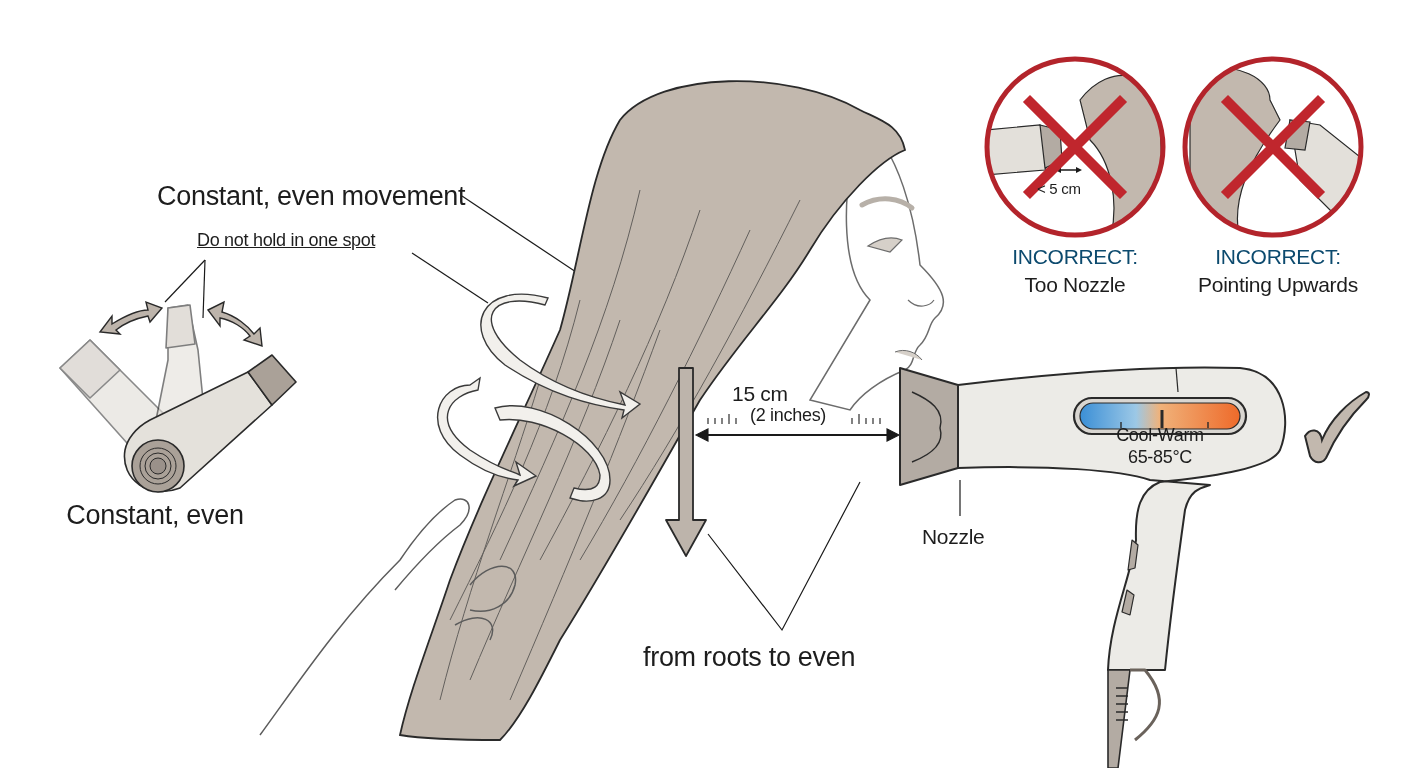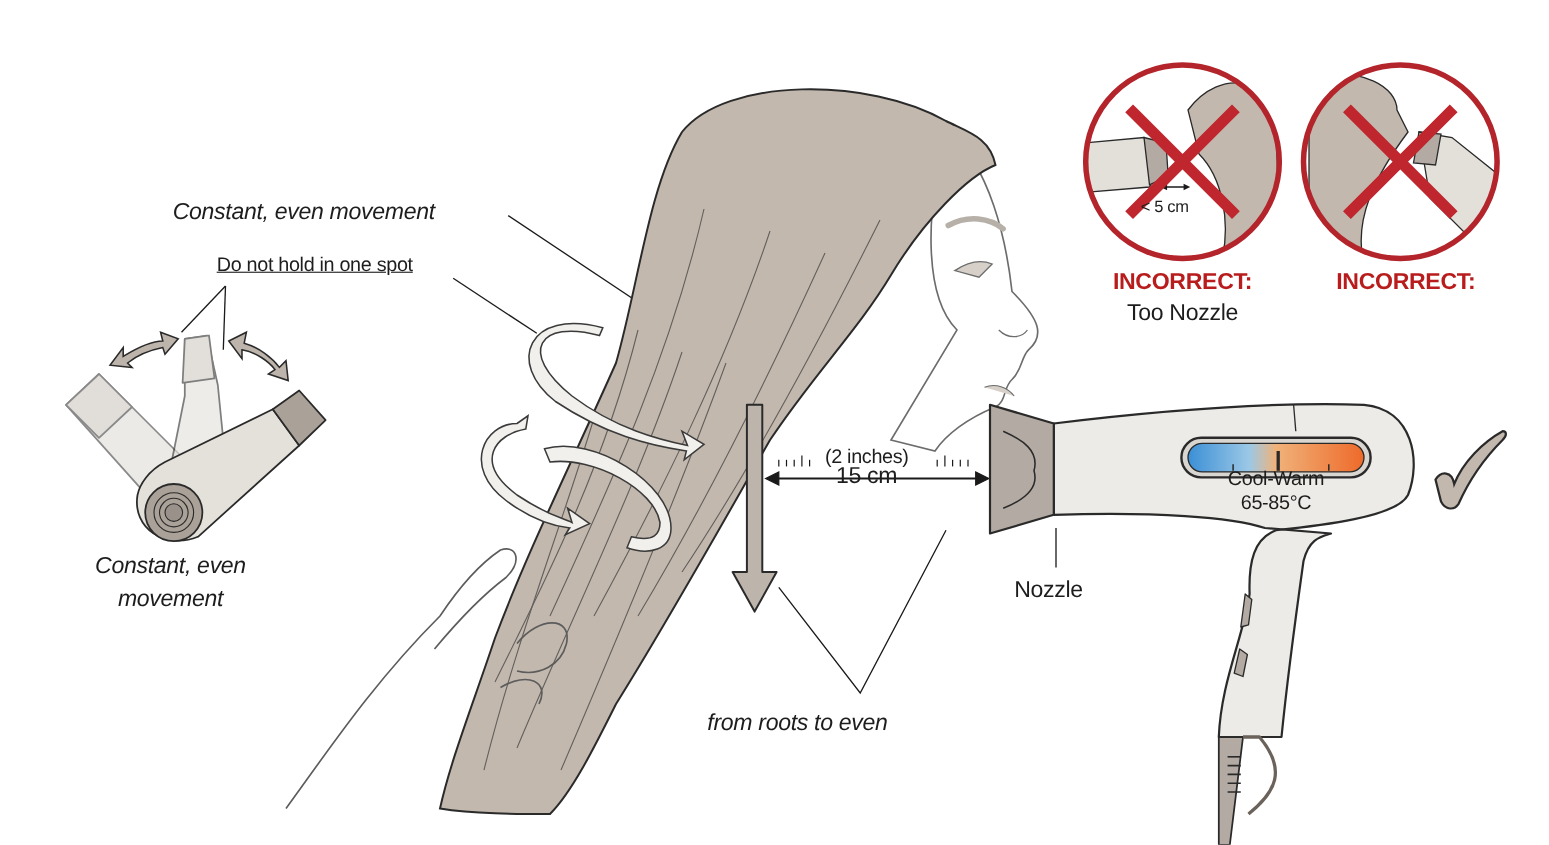--- a/index.html
+++ b/index.html
@@ -1,23 +1,23 @@
 <!DOCTYPE html>
 <html><head>
 <meta charset="utf-8">
 <style>
   html, body { margin:0; padding:0; background:#ffffff; }
   body { width:1408px; height:768px; position:relative; overflow:hidden; font-family:"Liberation Sans", sans-serif; color:#1a1a1a; }
   .lbl { position:absolute; white-space:nowrap; font-family:"Liberation Sans", sans-serif; color:#1d1d1d; letter-spacing:-0.3px; }
-  .fs26 { font-size:21px;font-style:italic; }
+  .fs26 { font-size:27px; }
   .fs22 { font-size:21px; }
   .fs19 { font-size:18px; }
   .fs15 { font-size:15px;text-align:right; }
   .center { text-align:center; }
-  .red { color:#b91c1c; font-weight:bold; }
+  .red { color:#0c4a6e; font-weight:normal; }
   svg.art { position:absolute; left:0; top:0; }
 </style>
 </head>
 <body>
 
 <svg class="art" width="1408" height="768" viewBox="0 0 1408 768">
   <defs>
     <linearGradient id="gauge" x1="0" x2="1" y1="0" y2="0">
       <stop offset="0" stop-color="#3b8fd6"></stop>
       <stop offset="0.35" stop-color="#9cc8e6"></stop>
@@ -169,24 +169,23 @@
     <path d="M1228 102 L1318 192 M1318 102 L1228 192" stroke="#c0262d" stroke-width="10" stroke-linecap="square"></path>
     <circle cx="1273" cy="147" r="88" fill="none" stroke="#b3242b" stroke-width="5"></circle>
   </g>
 </svg>
 
 <div class="lbl fs26" style="left:157px;top:181px;">Constant, even movement</div>
 <div class="lbl fs19" style="left:197px;top:230px;text-decoration:underline;">Do not hold in one spot</div>
 
 <div class="lbl fs26 center" style="left:60px;top:500px;width:190px;line-height:30px;">
   <div>Constant, even</div>
-  <div>movement</div>
-</div>
-
-<div class="lbl fs22" style="left:760px;top:382px;margin-top:39px;">15 cm</div>
+</div>
+
+<div class="lbl fs22" style="left:732px;top:382px;">15 cm</div>
 <div class="lbl fs19" style="left:750px;top:405px;">(2 inches)</div>
 
 <div class="lbl fs22" style="left:922px;top:525px;text-align:center;">Nozzle</div>
 
 <div class="lbl fs19 center" style="left:1100px;top:424px;width:120px;line-height:22px;">
   <div>Cool-Warm</div>
   <div>65-85°C</div>
 </div>
 
 <div class="lbl fs26" style="left:643px;top:642px;line-height:31px;">
@@ -194,13 +193,14 @@
 </div>
 
 <div class="lbl fs15" style="left:1037px;top:180px;">&lt; 5 cm</div>
 
 <div class="lbl fs22 center" style="left:995px;top:243px;width:160px;line-height:28px;">
   <div class="red">INCORRECT:</div>
   <div>Too Nozzle</div>
 </div>
 <div class="lbl fs22 center" style="left:1178px;top:243px;width:200px;line-height:28px;">
   <div class="red">INCORRECT:</div>
+  <div>Pointing Upwards</div>
 </div>
 
 </body></html>

